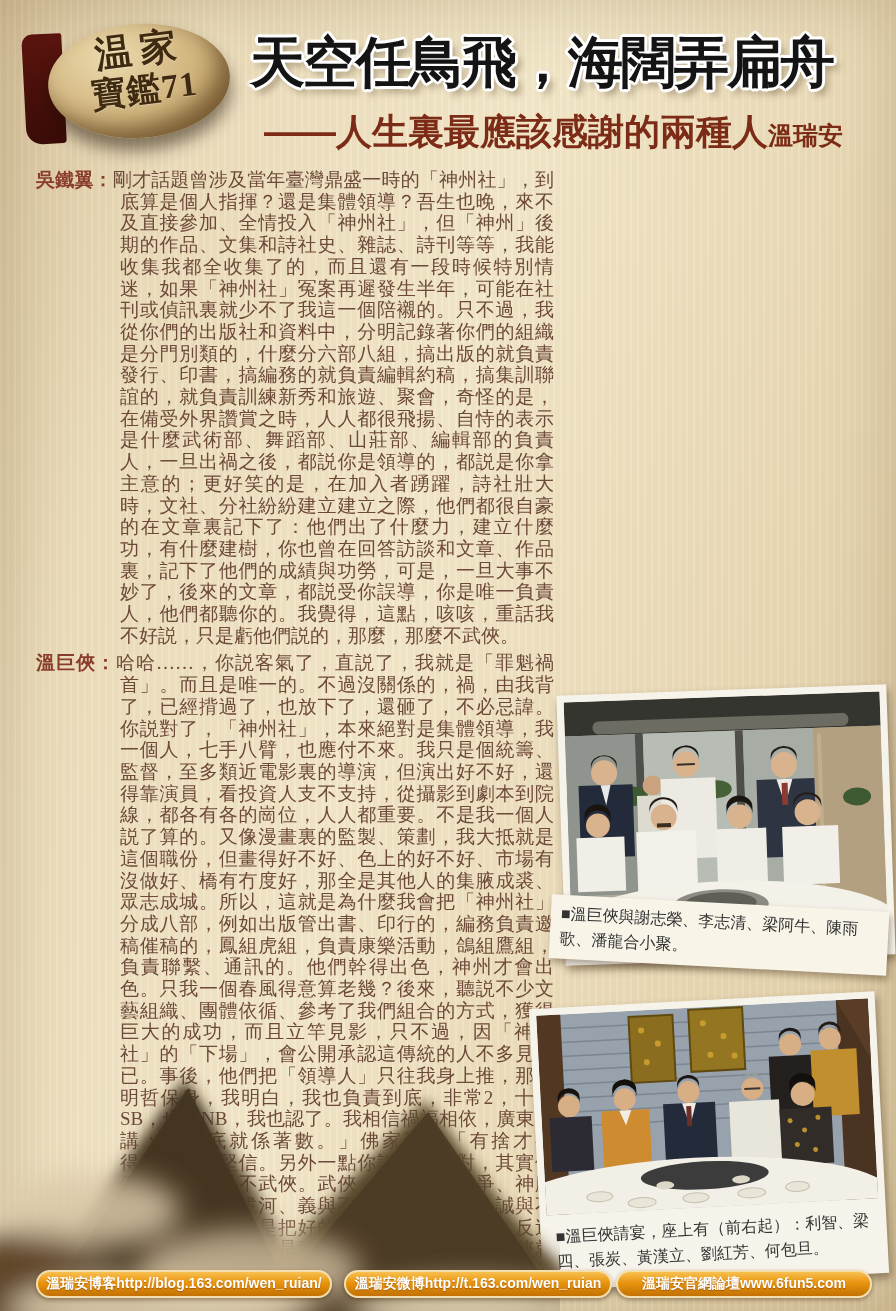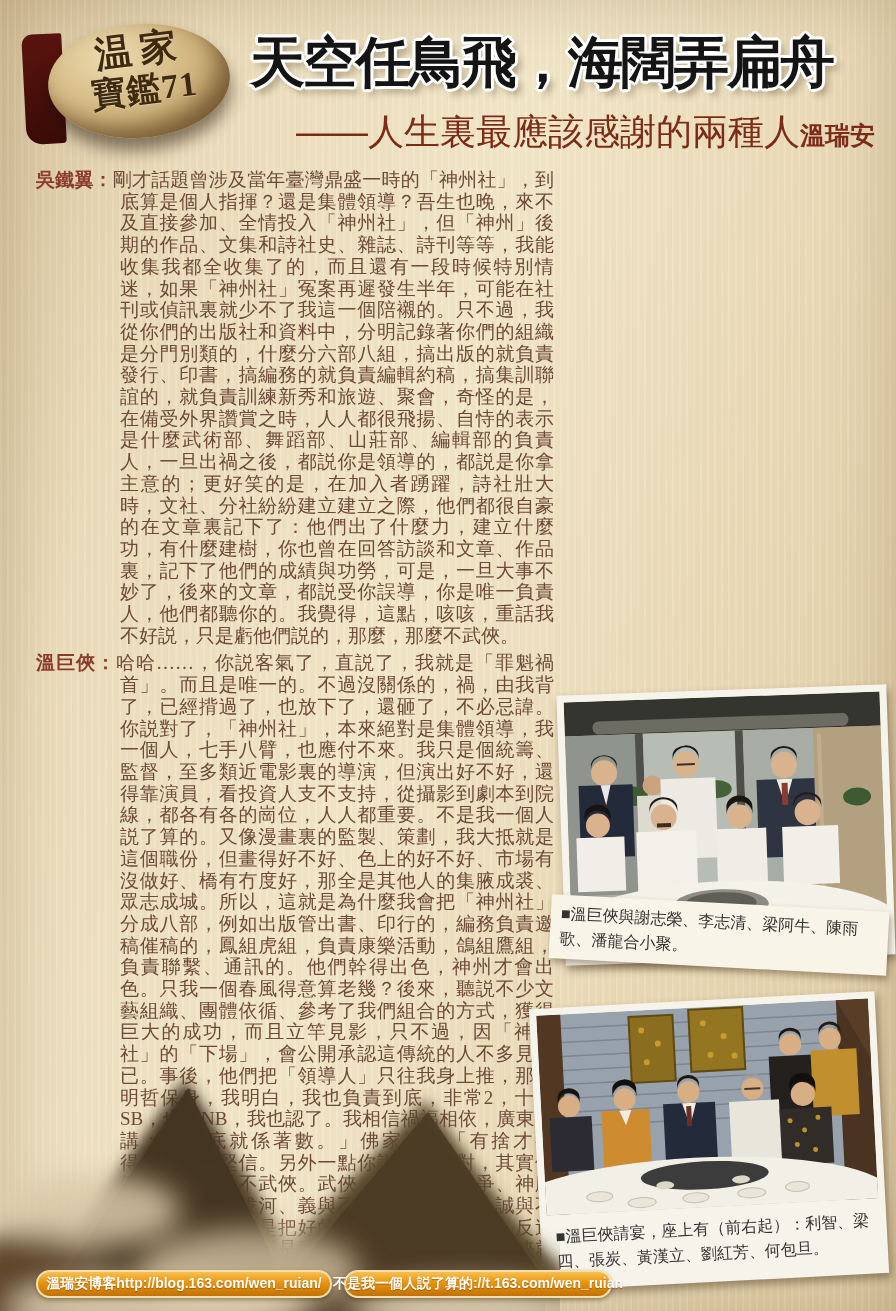--- a/index.html
+++ b/index.html
@@ -32,21 +32,21 @@
   .stone-line2{font-size:34px;letter-spacing:1px;}
   .title-block{position:absolute;left:250px;top:26px;width:660px;}
   .main-title{
     margin:0;font-family:"Liberation Sans","DejaVu Sans",sans-serif;
     font-size:55px;font-weight:900;color:#141414;letter-spacing:-2px;white-space:nowrap;
     text-shadow:-2px -2px 0 #fff,2px -2px 0 #fff,-2px 2px 0 #fff,2px 2px 0 #fff,
       -3px 0 0 #fff,3px 0 0 #fff,0 -3px 0 #fff,0 3px 0 #fff,5px 6px 7px rgba(80,60,30,.45);
   }
   .sub-row{margin-top:8px;padding-left:14px;display:flex;align-items:baseline;white-space:nowrap;}
   .sub-title{font-family:"Liberation Sans","DejaVu Sans",sans-serif;
-    font-size:36px;font-weight:400;color:#7c2b16;letter-spacing:0;margin-left:32px;}
+    font-size:36px;font-weight:700;color:#7c2b16;letter-spacing:0;}
   .author{font-family:"Liberation Sans","DejaVu Sans",sans-serif;
     font-size:25px;font-weight:800;color:#7c2b16;}
   
   .body-text{
     position:absolute;left:30px;top:163px;width:840px;
     font-size:19px;line-height:21.7px;color:#6d4939;text-align:justify;
   }
   .float-spacer{float:right;width:316px;height:640px;margin-top:527px;}
   .turn{margin:6px;padding-left:84px;text-indent:-84px;}
   .speaker{font-weight:bold;color:#8a3c2c;}
@@ -258,15 +258,16 @@
     <g filter="url(#b2)">
       <ellipse cx="90" cy="170" rx="90" ry="36" fill="#d9c8a8" opacity=".85"></ellipse>
       <ellipse cx="250" cy="230" rx="110" ry="40" fill="#d3c0a0" opacity=".8"></ellipse>
       <ellipse cx="30" cy="245" rx="80" ry="50" fill="#5c4026" opacity=".9"></ellipse>
       <ellipse cx="160" cy="268" rx="150" ry="30" fill="#e2d3b2" opacity=".9"></ellipse>
       <ellipse cx="470" cy="268" rx="120" ry="26" fill="#e6d8b8" opacity=".9"></ellipse>
     </g>
   </svg>
 
   <div class="pill pill1">溫瑞安博客http://blog.163.com/wen_ruian/</div>
-  <div class="pill pill2">不是我一個人説了算的://t.163.com/wen_ruian</div>
+  <div class="pill pill2">溫瑞安微博http://t.163.com/wen_ruian</div>
+  <div class="pill pill3">溫瑞安官網論壇www.6fun5.com</div>
 
 </div>
 
 </body></html>

